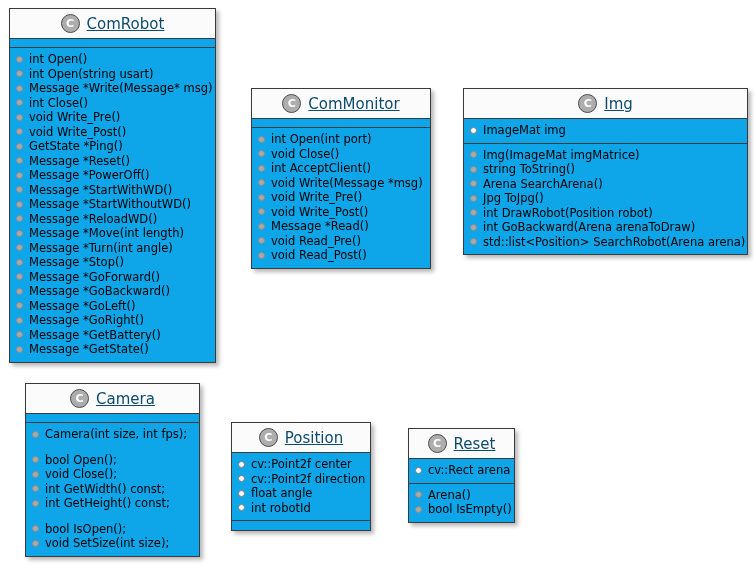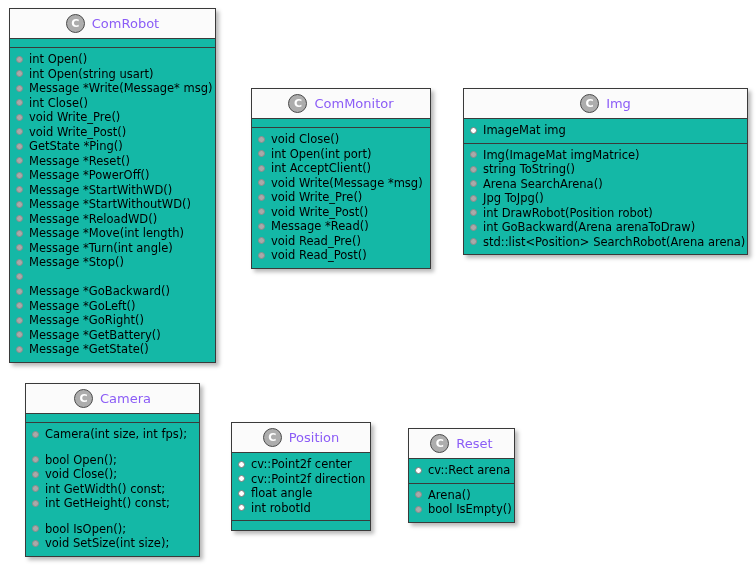--- a/index.html
+++ b/index.html
@@ -47,30 +47,31 @@
     justify-content: center;
     font-size: 11px;
     font-weight: bold;
     color: #ffffff;
     line-height: 1;
     flex: none;
     font-family: "DejaVu Sans", sans-serif;
   }
 
   .class-name {
-    font-size: 13px;
-    color: #8b5cf6;
+    font-size: 15px;
+    color: #0c4a6e;
     white-space: nowrap;
+    text-decoration: underline;
   }
 
   .compartment {
     box-sizing: border-box;
     padding: 4px 6px 5px 6px;
     border-bottom: 1px solid #3a3a3a;
-    background: #14b8a6;
+    background: #0ea5e9;
   }
   .compartment.last { border-bottom: none; }
   .compartment.empty { padding: 0; height: 9px; }
 
   .member {
     display: flex;
     align-items: center;
     gap: 6px;
     height: 14.5px;
     line-height: 14.5px;
@@ -166,20 +167,21 @@
         <div class="member">
           <span class="vis method"></span>
           <span class="label">Message *Turn(int angle)</span>
         </div>
         <div class="member">
           <span class="vis method"></span>
           <span class="label">Message *Stop()</span>
         </div>
         <div class="member">
           <span class="vis method"></span>
+          <span class="label">Message *GoForward()</span>
         </div>
         <div class="member">
           <span class="vis method"></span>
           <span class="label">Message *GoBackward()</span>
         </div>
         <div class="member">
           <span class="vis method"></span>
           <span class="label">Message *GoLeft()</span>
         </div>
         <div class="member">
@@ -198,28 +200,28 @@
     </div>
     <div class="uml-class" style="left: 251px; top: 88px; width: 180px;">
       <div class="class-header">
         <span class="stereo-icon">C</span>
         <span class="class-name">ComMonitor</span>
       </div>
       <div class="compartment empty"></div>
       <div class="compartment last">
         <div class="member">
           <span class="vis method"></span>
+          <span class="label">int Open(int port)</span>
+        </div>
+        <div class="member">
+          <span class="vis method"></span>
           <span class="label">void Close()</span>
         </div>
         <div class="member">
           <span class="vis method"></span>
-          <span class="label">int Open(int port)</span>
-        </div>
-        <div class="member">
-          <span class="vis method"></span>
           <span class="label">int AcceptClient()</span>
         </div>
         <div class="member">
           <span class="vis method"></span>
           <span class="label">void Write(Message *msg)</span>
         </div>
         <div class="member">
           <span class="vis method"></span>
           <span class="label">void Write_Pre()</span>
         </div>

